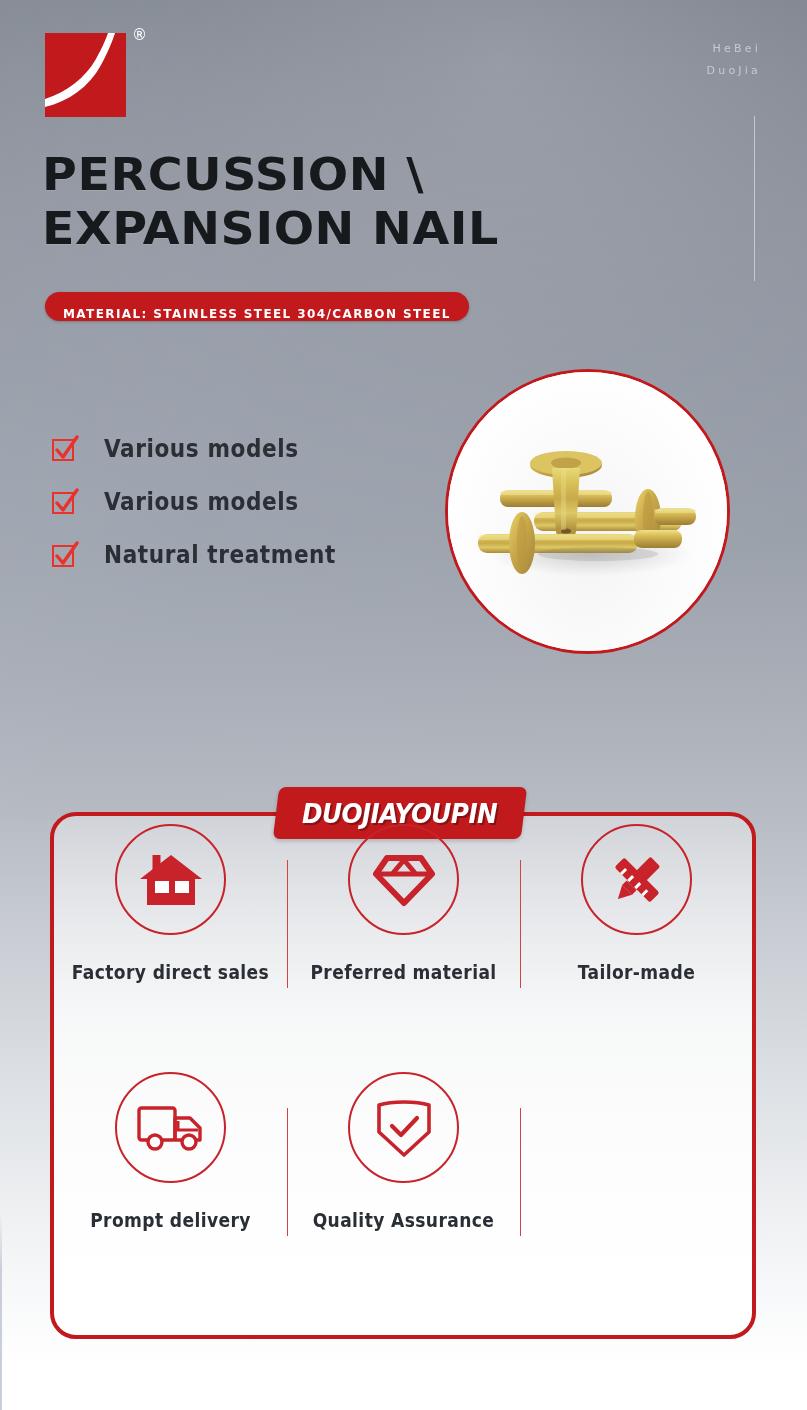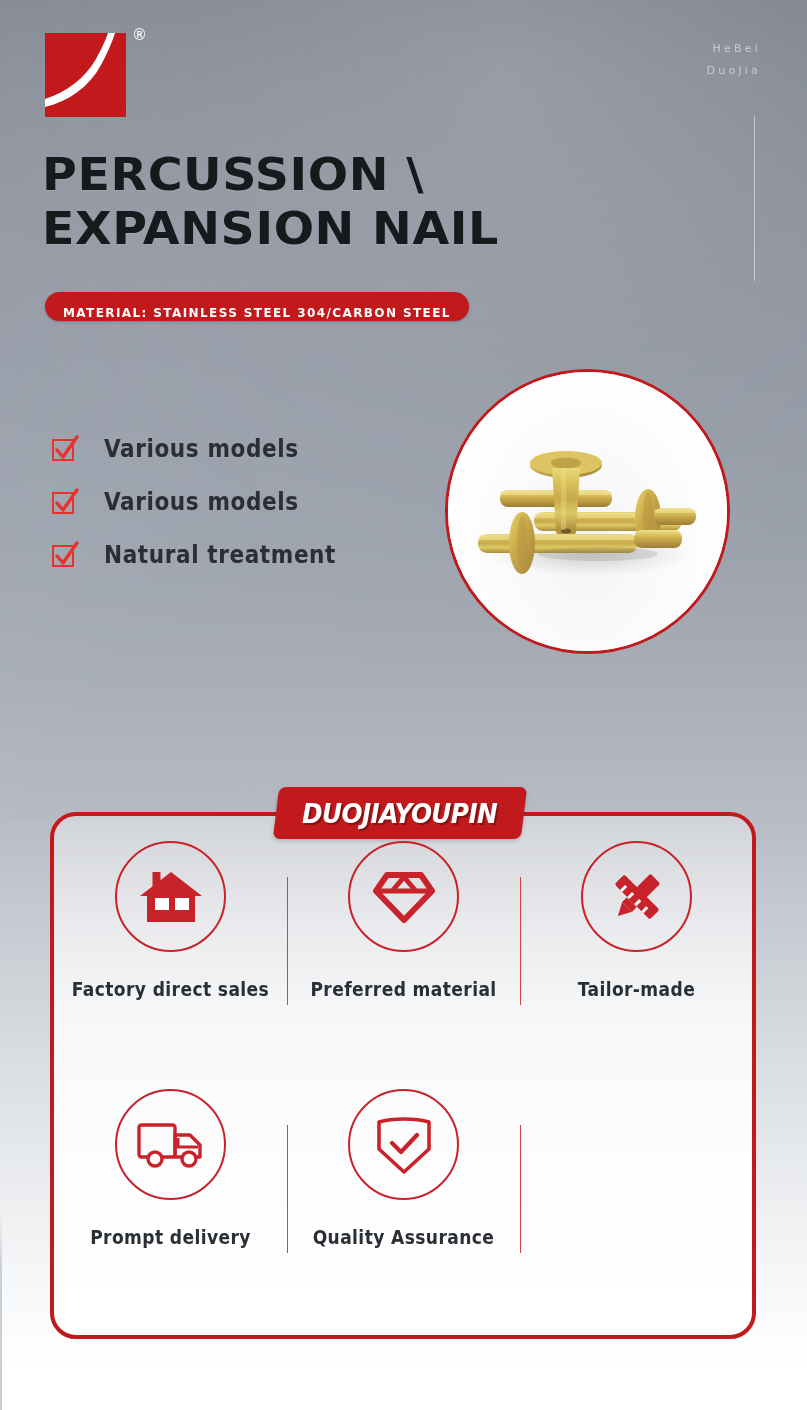--- a/index.html
+++ b/index.html
@@ -123,22 +123,22 @@
     white-space:nowrap;
     transform:scaleX(1.20);
     transform-origin:left center;
     text-shadow:0 1px 0 rgba(255,255,255,0.12);
   }
 
   
   #material-badge {
     position:absolute; left:45px; top:292px;
     height:29px;
-    padding:14px 18px;
-    display:flex; align-items:flex-start;
+    padding:0 18px;
+    display:flex; align-items:flex-end;
     background:#c2191c;
     border-radius:15px;
     box-shadow:0 1px 3px rgba(0,0,0,0.22);
   }
   #material-badge span {
     font-family:"DejaVu Sans", sans-serif;
     font-size:12px;
     font-weight:bold;
     letter-spacing:1.4px;
     color:#ffffff;
@@ -218,21 +218,21 @@
     font-weight:bold;
     font-style:italic;
     letter-spacing:-0.6px;
     color:#ffffff;
     white-space:nowrap;
     text-shadow:2px 2px 0 rgba(0,0,0,0.30);
   }
 
   
   #card-grid {
-    position:absolute; left:54px; top:841px;
+    position:absolute; left:54px; top:824px;
     width:700px; height:470px;
   }
   .card-rowwrap {
     position:absolute;
     left:0;
     width:700px; height:200px;
     display:flex;
   }
   .card-cell {
     width:233px;

